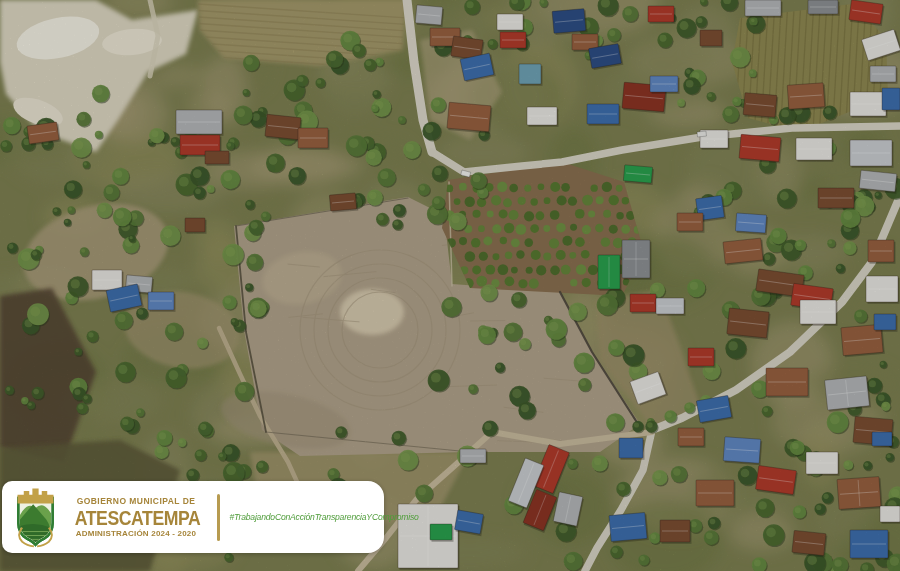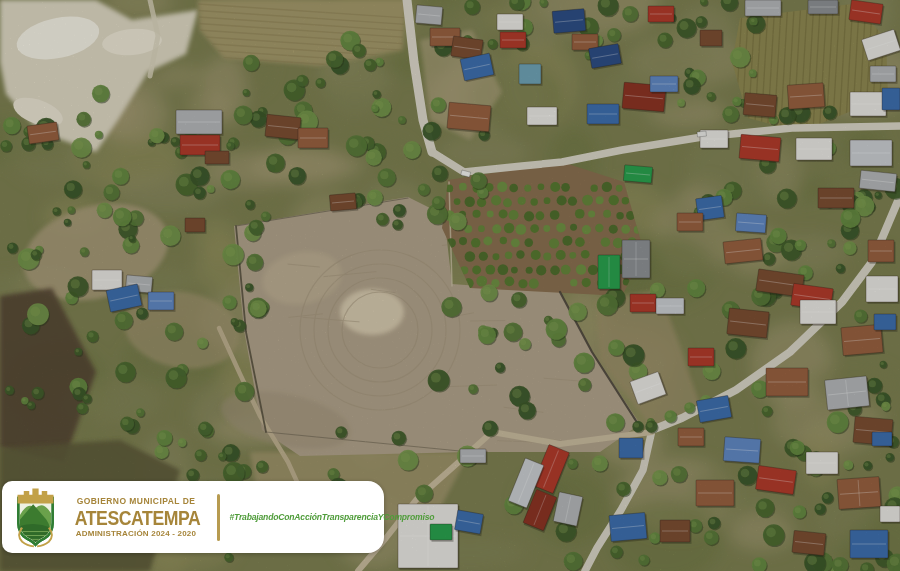--- a/index.html
+++ b/index.html
@@ -12,21 +12,21 @@
     display:flex;align-items:center;
     box-shadow:0 1px 5px rgba(0,0,0,.28);
     box-sizing:border-box;
   }
   .crest{width:47px;height:61px;margin-left:10px;flex:0 0 auto;}
   .txt{width:146px;margin-left:4px;text-align:center;color:var(--gold,#a6853a);display:flex;flex-direction:column;gap:1px;}
   .org{font-size:8.5px;font-weight:700;letter-spacing:.45px;white-space:nowrap;}
   .muni{font-size:21px;font-weight:800;letter-spacing:-.5px;white-space:nowrap;line-height:1.0;transform:scaleX(.84);transform-origin:center;}
   .adm{font-size:8px;font-weight:700;letter-spacing:.2px;white-space:nowrap;}
   .divider{width:2.5px;height:47px;background:var(--gold-div,#b79b50);margin:0 10px 0 8px;border-radius:2px;flex:0 0 auto;}
-  .hashtag{flex:1;text-align:center;font-size:8.6px;font-style:italic;font-weight:700;color:var(--hash-green,#4f9c3a);letter-spacing:-.2px;white-space:nowrap;padding-right:8px;}
+  .hashtag{flex:1;text-align:center;font-size:8.6px;font-style:italic;font-weight:400;color:var(--hash-green,#4f9c3a);letter-spacing:-.2px;white-space:nowrap;padding-right:8px;}
 </style>
 </head>
 <body>
 
 <div class="stage" style="--banner-bg: #ffffff; --gold: #a6853a; --gold-div: #b79b50; --hash-green: #4f9c3a;">
 
   <svg id="scene" viewBox="0 0 900 571">
       <defs>
         <filter id="b8" x="-25%" y="-25%" width="150%" height="150%">
           <feGaussianBlur stdDeviation="8"></feGaussianBlur>

